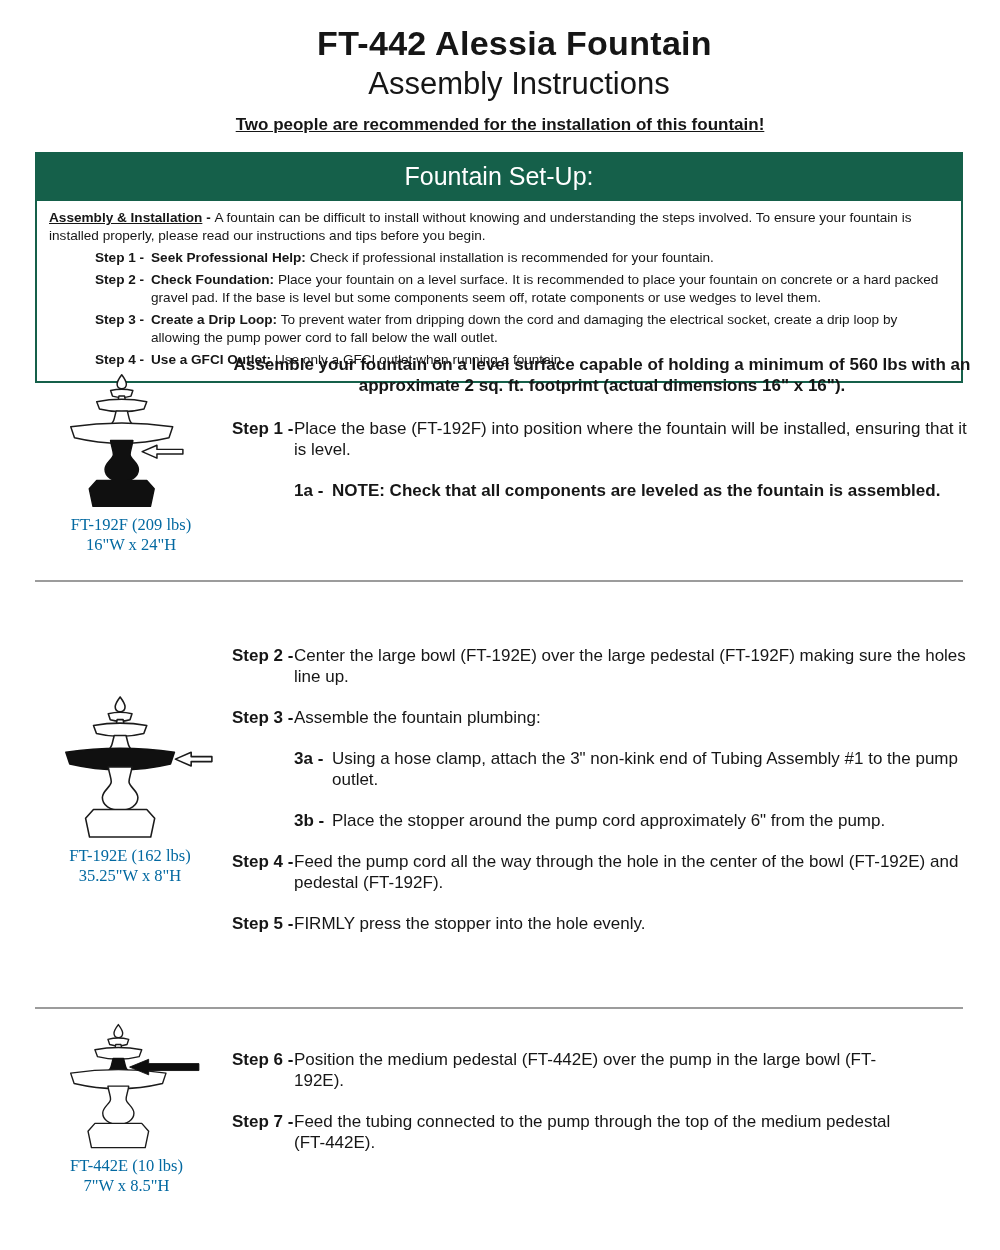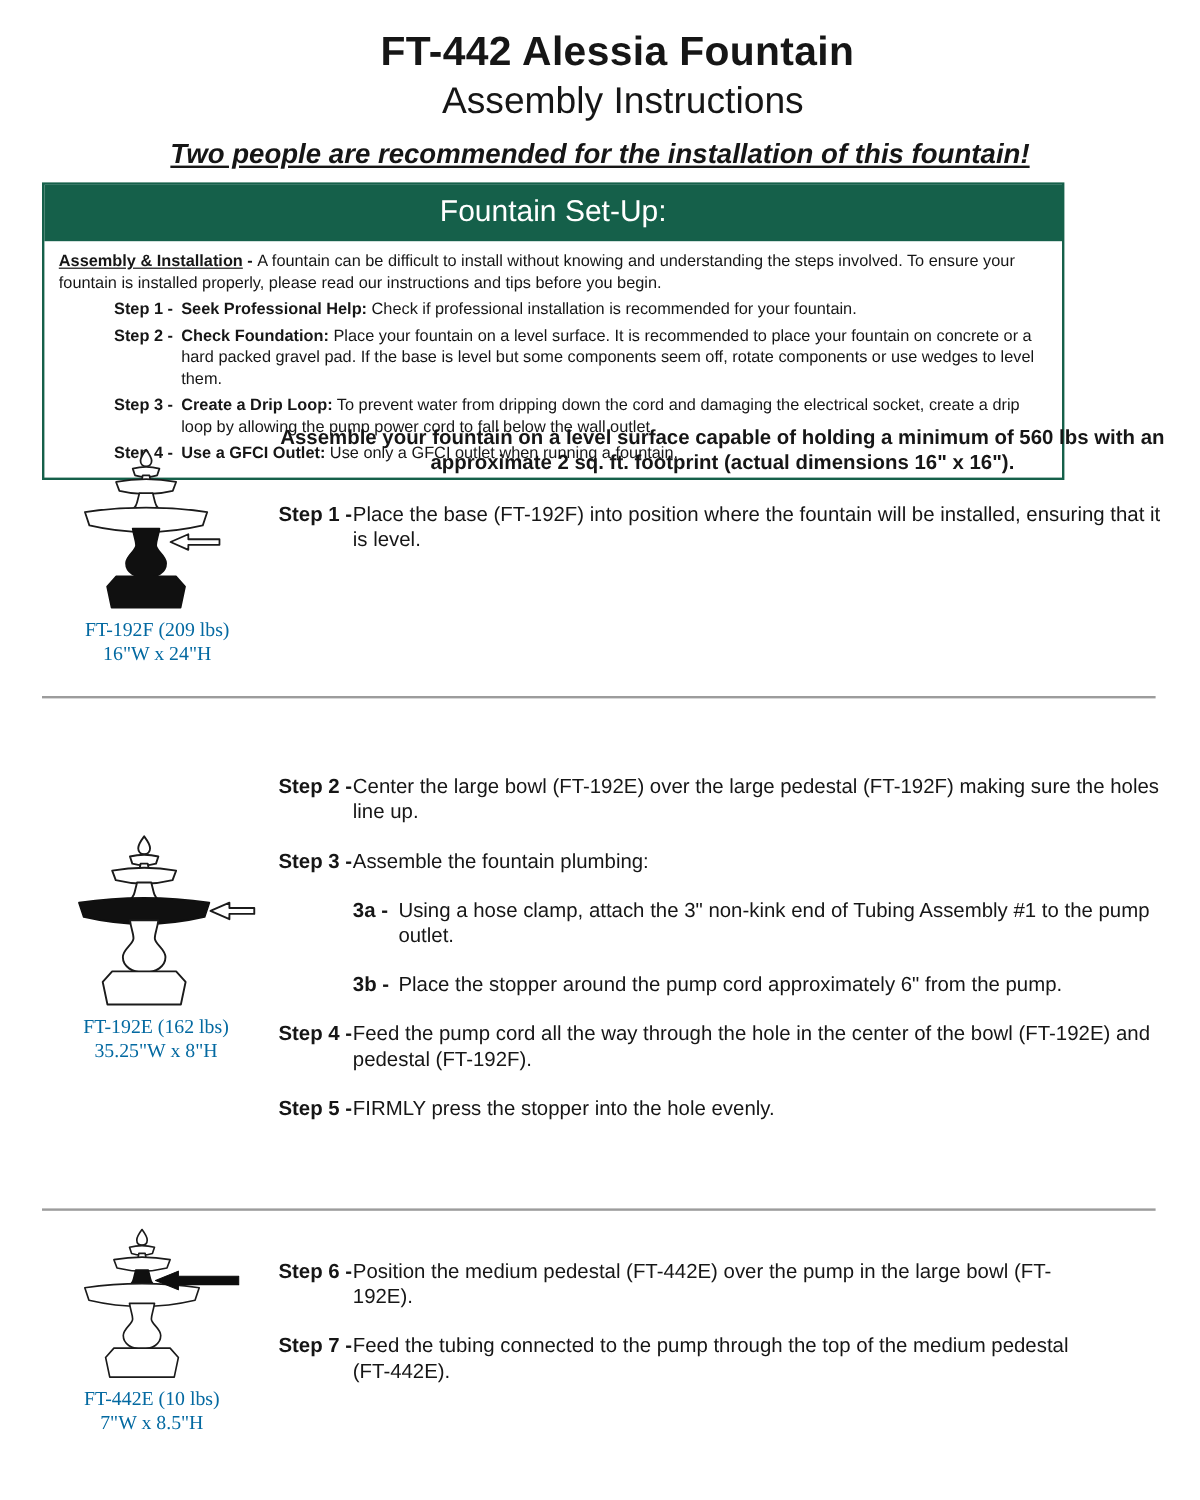--- a/index.html
+++ b/index.html
@@ -18,28 +18,27 @@
   .title {
     position:absolute; top:24px; left:0; width:100%;
     text-align:center; font-size:34px; font-weight:bold; letter-spacing:.3px;padding-left:29px;
   }
   .subtitle {
     position:absolute; top:66px; left:0; width:100%;
     text-align:center; font-size:31px; font-weight:400;margin-left:19px;
   }
   .notice {
     position:absolute; top:115px; left:0; width:100%;
-    text-align:center; font-size:23px; font-weight:bold;
+    text-align:center; font-size:17px; font-weight:bold;
     text-decoration:underline;
-    font-style:italic;
   }
 
   
   .setup-box {
-    position:absolute; left:35px; top:152px; width:852px;
+    position:absolute; left:35px; top:152px; width:928px;
     border:2px solid var(--green); background:#fff;
   }
   .setup-header {
     background:var(--green); color:#fff; text-align:center;
     font-size:25px; font-weight:400; padding:8px 0 10px;
   }
   .setup-body { padding:8px 14px 12px 12px; font-size:13.6px; line-height:1.32; }
   .box-intro { margin-bottom:4px; }
   .box-intro .lbl { font-weight:bold; text-decoration:underline; }
   .box-intro .sep { font-weight:bold; }
@@ -132,20 +131,24 @@
       <div>16"W x 24"H</div>
     </div>
   </div>
 
   <div class="sec-text sec-1">
     <p class="sec-intro">Assemble your fountain on a level surface capable of holding a minimum of 560 lbs with an approximate 2 sq. ft. footprint (actual dimensions 16" x 16").</p>
     <div class="step">
       <span class="step-label">Step 1 -</span>
       <span class="step-body">Place the base (FT-192F) into position where the fountain will be installed, ensuring that it is level.</span>
     </div>
+    <div class="step substep all-bold">
+      <span class="sub-label">1a -</span>
+      <span class="step-body">NOTE: Check that all components are leveled as the fountain is assembled.</span>
+    </div>
   </div>
 
   <div class="divider divider-1"></div>
 
   <div class="figure fig-2">
     <svg viewBox="0 0 170 150" width="168" height="148">
       <path class="f-out" d="M75 3 C78 7 80 10 80 13 C80 16 78 18 75 18 C72 18 70 16 70 13 C70 10 72 7 75 3 Z"></path>
       <path class="f-out" d="M63 20 Q75 17 87 20 L85 26 Q75 29 65 26 Z"></path>
       <path class="f-out" d="M72 26 L78 26 L79 31 L71 31 Z"></path>
       <path class="f-out" d="M48 32 Q75 27 102 32 L99 40 Q75 46 51 40 Z"></path>

